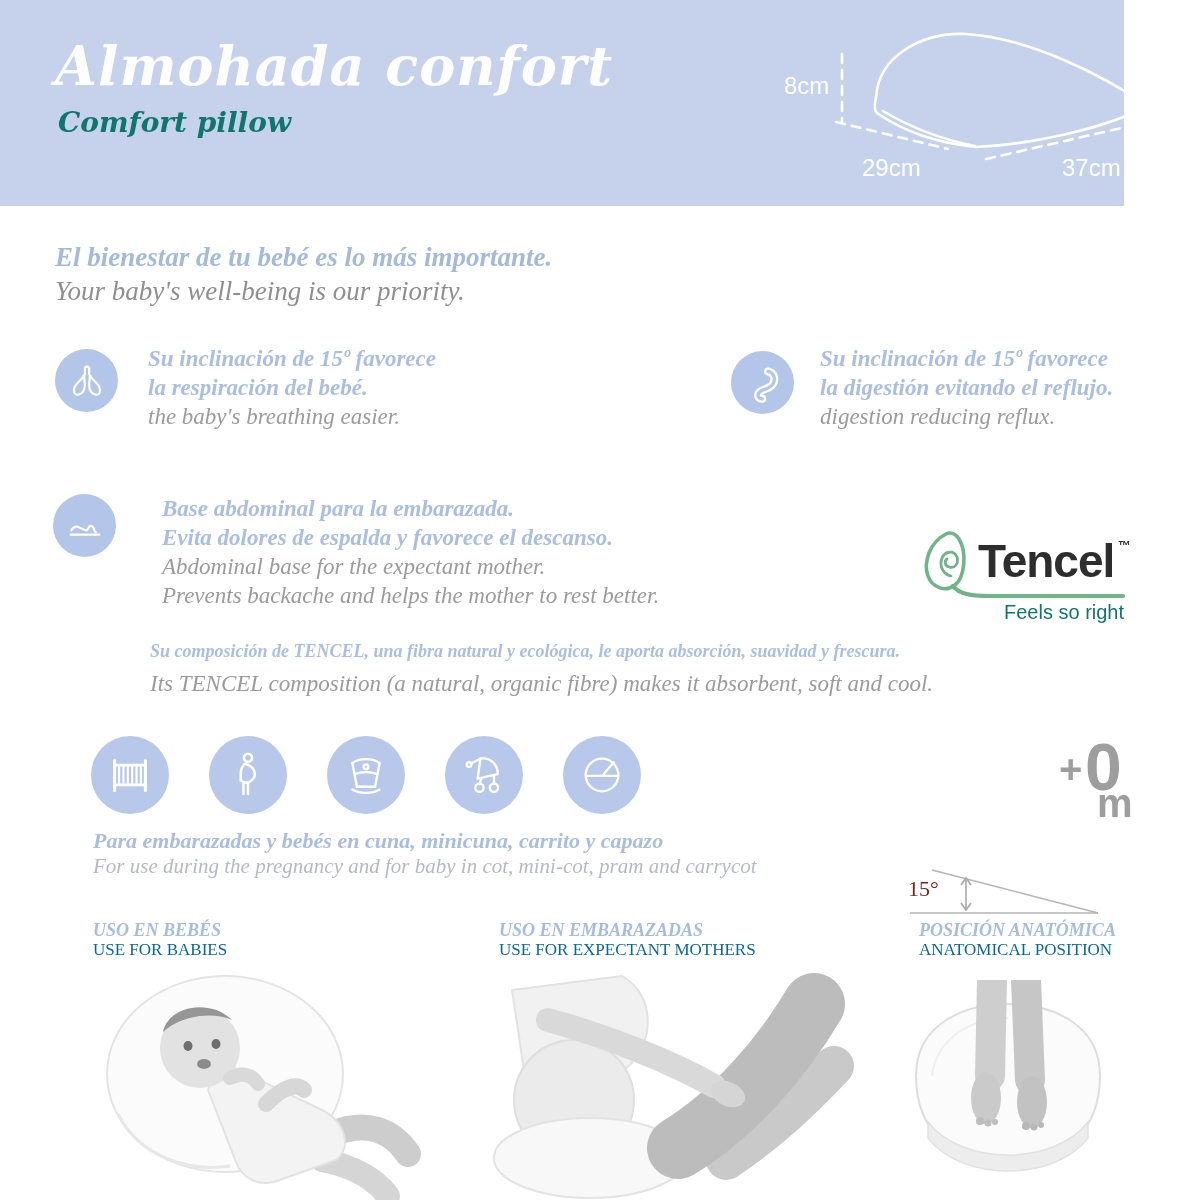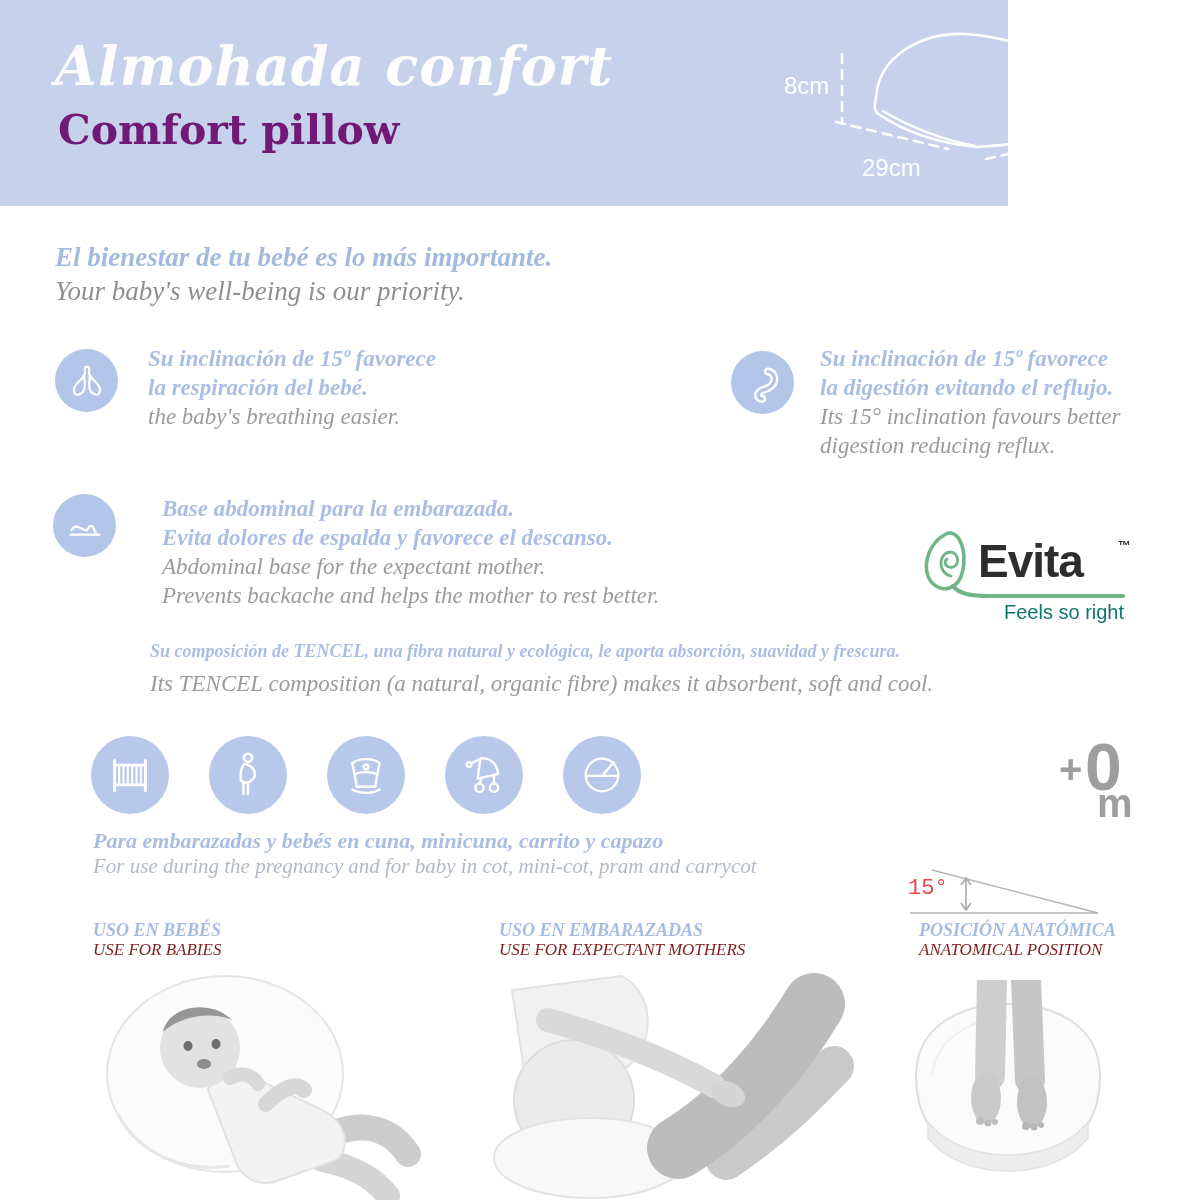--- a/index.html
+++ b/index.html
@@ -1,25 +1,25 @@
 <!DOCTYPE html>
 <html><head>
 <meta charset="utf-8">
 <style>
   * { margin:0; padding:0; box-sizing:border-box; }
   html,body { width:1200px; height:1200px; }
   body { background:#ffffff; font-family:"Liberation Serif", serif; position:relative; overflow:hidden; }
   .abs { position:absolute; }
 
   
-  .hero { position:absolute; left:0; top:0; width:1008px; height:206px; background:#c6d2eb; }
+  .hero { position:absolute; left:0; top:0; width:1124px; height:206px; background:#c6d2eb; }
   .hero h1 { position:absolute; left:55px; top:34px; font-family:"DejaVu Serif", serif;
              font-style:italic; font-weight:700; font-size:54px; color:#fdfdfd; letter-spacing:1px; }
   .hero h2 { position:absolute; left:58px; top:106px; font-family:"DejaVu Serif", serif;
-             font-weight:700; font-size:41px; color:#701a75; }
+             font-style:italic; font-weight:700; font-size:28px; color:#0f766e; }
   .dim-diagram { position:absolute; left:770px; top:18px; width:420px; height:180px; }
   .dim { position:absolute; color:#ffffff; font-family:"Liberation Sans", sans-serif;
          font-size:24px; font-weight:400; }
   .dim-h { left:14px; top:54px; }
   .dim-d { left:92px; top:136px; }
   .dim-w { left:292px; top:136px; }
 
   
   .intro-es { position:absolute; left:55px; top:242px; font-style:italic; font-weight:700;
               font-size:27px; color:#a3badd; }
@@ -52,25 +52,25 @@
   .age-plus { position:absolute; left:1059px; top:747px; font-size:40px; }
   .age-num  { position:absolute; left:1085px; top:729px; font-size:66px; }
   .age-unit { position:absolute; left:1097px; top:781px; font-size:40px; }
   .usage-es { position:absolute; left:93px; top:828px; font-style:italic; font-weight:700;
               font-size:22px; color:#a8bde1; }
   .usage-en { position:absolute; left:93px; top:854px; font-style:italic; font-size:21px; color:#b3bac6;text-align:right; }
 
   
   .cap { position:absolute; top:920px; }
   .cap .es { font-style:italic; font-weight:700; font-size:18px; color:#a5bce2; line-height:20px; }
-  .cap .en { font-style:italic; font-size:17px; color:#7f1d1d; line-height:19px; }
+  .cap .en { font-size:17px; color:#0369a1; line-height:19px; }
   .cap1 { left:93px; } .cap2 { left:499px; } .cap3 { left:919px; }
   .angle-diagram { position:absolute; left:902px; top:866px; width:200px; height:52px; }
-  .angle-label { position:absolute; left:908px; top:876px; font-family:Liberation Mono, monospace;
-                 font-size:22px; color:#ef4444; }
+  .angle-label { position:absolute; left:908px; top:876px; font-family:Liberation Serif, serif;
+                 font-size:22px; color:#7f1d1d; }
 
   
   .photo { position:absolute; }
 </style>
 </head>
 <body>
 
 <div class="page">
 
   <header class="hero">
@@ -116,21 +116,20 @@
   <section>
     <span class="fcircle" style="left:731px; top:351px;">
       <svg viewBox="0 0 64 64" fill="none" stroke-linecap="round" stroke-linejoin="round">
         <path d="M39 16 C47 17 50 26 46 33 C42 40 33 40 28 44 C23 48 25 54 31 54" stroke="#ffffff" stroke-width="11"></path>
         <path d="M39 16 C47 17 50 26 46 33 C42 40 33 40 28 44 C23 48 25 54 31 54" stroke="#b3c5e8" stroke-width="4.5"></path>
       </svg>
     </span>
     <div class="ftext abs" style="left:820px; top:344px;">
       <p class="es">Su inclinación de 15º favorece</p>
       <p class="es">la digestión evitando el reflujo.</p>
-      <p class="en">Its 15° inclination favours better</p>
       <p class="en">digestion reducing reflux.</p>
     </div>
   </section>
 
   <section>
     <span class="fcircle" style="left:53px; top:494px;">
       <svg viewBox="0 0 64 64" fill="none" stroke="#ffffff" stroke-width="3" stroke-linecap="round" stroke-linejoin="round">
         <path d="M12 44 H52"></path>
         <path d="M13 38 C16 33 20 32 24 34 C29 36 31 38 34 38 C37 38 36 33 39 32 C42 31 44 34 45 38 L47 41"></path>
       </svg>
@@ -142,21 +141,21 @@
       <p class="en">Prevents backache and helps the mother to rest better.</p>
     </div>
   </section>
 
   <div>
     <svg class="abs" style="left:915px; top:524px;" width="220" height="80" viewBox="0 0 220 80" fill="none" stroke="#6fb588" stroke-linecap="round" stroke-linejoin="round">
       <path stroke-width="3.6" d="M31 10 C15 18 8 38 13 52 C17 63 30 69 40 61 C50 53 52 28 44 15 C40 9 35 8 31 10 Z"></path>
       <path stroke-width="2.8" d="M36 52 C28 50 24 42 27 34 C30 27 39 26 42 33 C44 39 40 45 34 43 C30 42 29 37 32 35"></path>
       <path stroke-width="4.2" d="M38 62 C44 70 56 72 74 72 L208 72"></path>
     </svg>
-    <span class="tencel-word">Evita</span>
+    <span class="tencel-word">Tencel</span>
     <span class="tencel-tm">™</span>
     <span class="tencel-tagline">Feels so right</span>
   </div>
 
   <p class="tencel-es">Su composición de TENCEL, una fibra natural y ecológica, le aporta absorción, suavidad y frescura.</p>
   <p class="tencel-en">Its TENCEL composition (a natural, organic fibre) makes it absorbent, soft and cool.</p>
 
   <div>
     <span class="ucircle" style="left:91px;">
       <svg viewBox="0 0 64 64" fill="none" stroke="#ffffff" stroke-linecap="round">

